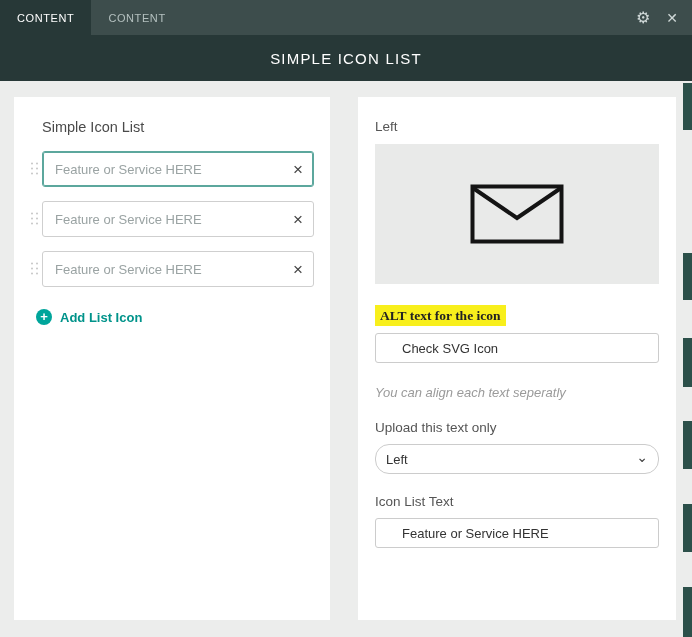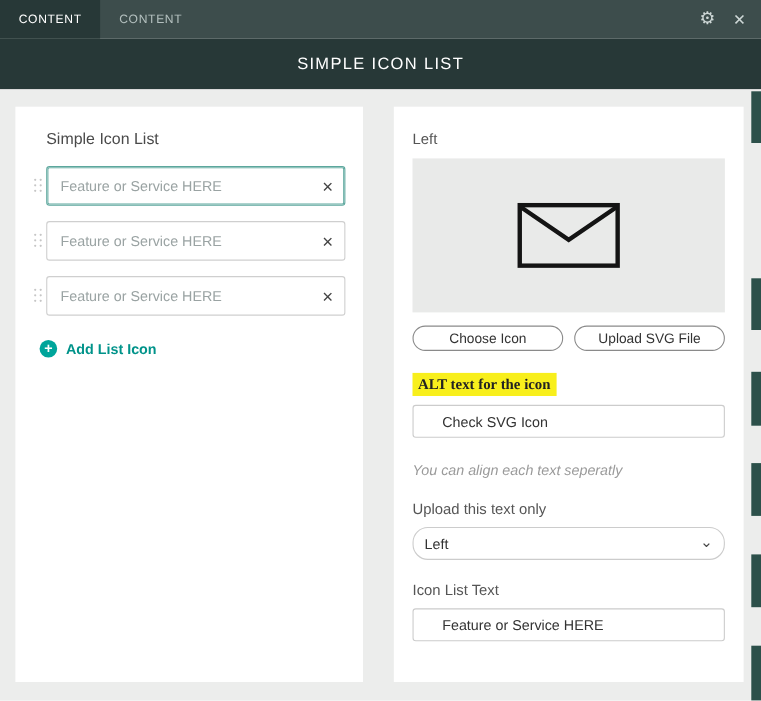--- a/index.html
+++ b/index.html
@@ -134,24 +134,20 @@
     <div class="right-inner">
       <div class="field-label">Left</div>
 
       <div class="icon-preview">
         <svg width="94" height="60" viewBox="0 0 94 60">
           <rect x="2.5" y="2.5" width="89" height="55" fill="none" stroke="#141414" stroke-width="4"></rect>
           <polyline points="3,4 47,34 91,4" fill="none" stroke="#141414" stroke-width="4"></polyline>
         </svg>
       </div>
 
-      <div class="btn-row">
-        <button class="pill-btn">Choose Icon</button>
-        <button class="pill-btn">Upload SVG File</button>
-      </div>
 
       <div class="alt-label-row">
         <span class="highlight">ALT text for the icon</span>
       </div>
       <input class="text-input" type="text" value="Check SVG Icon" style="">
 
       <div class="note">You can align each text seperatly</div>
 
       <div class="field-label label-spaced">Upload this text only</div>
       <div class="select">

